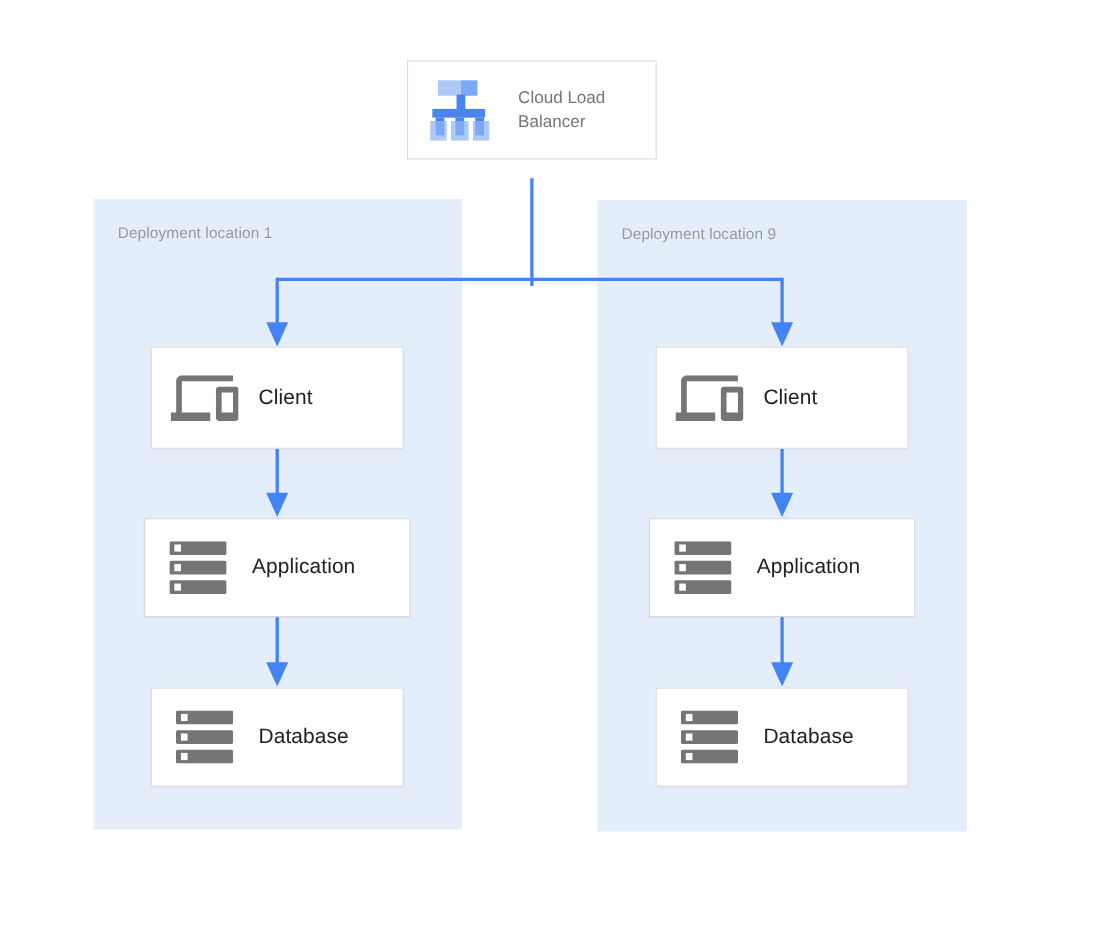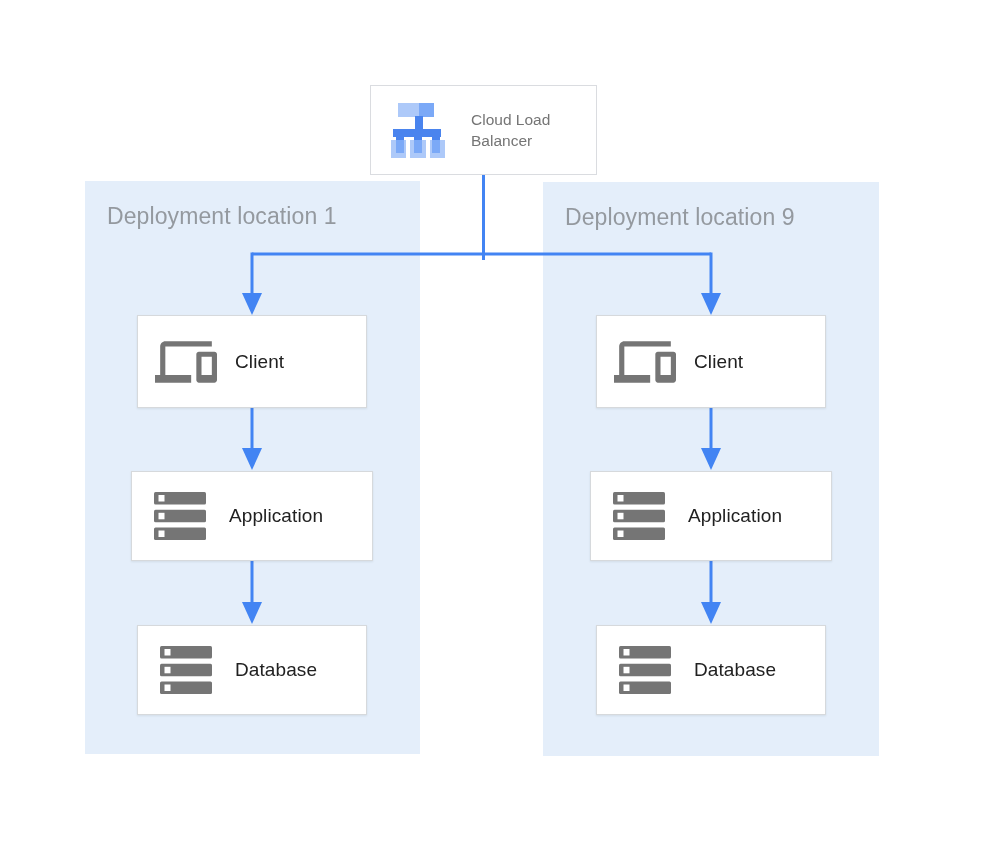--- a/index.html
+++ b/index.html
@@ -24,34 +24,34 @@
   .panel {
     position: absolute;
     background: var(--panel-bg);
   }
   .panel-1 { left: 85px;  top: 181px; width: 335px; height: 573px; }
   .panel-2 { left: 543px; top: 182px; width: 336px; height: 574px; }
   .panel-label {
     position: absolute;
     left: 22px;
     top: 22px;
-    font-size: 23px;
+    font-size: 14px;
     letter-spacing: 0.1px;
     color: var(--panel-label);
     white-space: nowrap;
   }
   .connectors {
     position: absolute;
     left: 0; top: 0;
     width: 996px; height: 856px;
     pointer-events: none;
   }
   .lb-box {
     position: absolute;
-    left: 370px; top: 85px;
+    left: 370px; top: 55px;
     width: 227px; height: 90px;
     background: #fff;
     border: 1px solid var(--lb-border);
     box-sizing: border-box;
     display: flex;
     align-items: center;
   }
   .lb-icon-wrap { margin-left: 19px; width: 56px; display: flex; justify-content: center; }
   .lb-label {
     margin-left: 25px;

